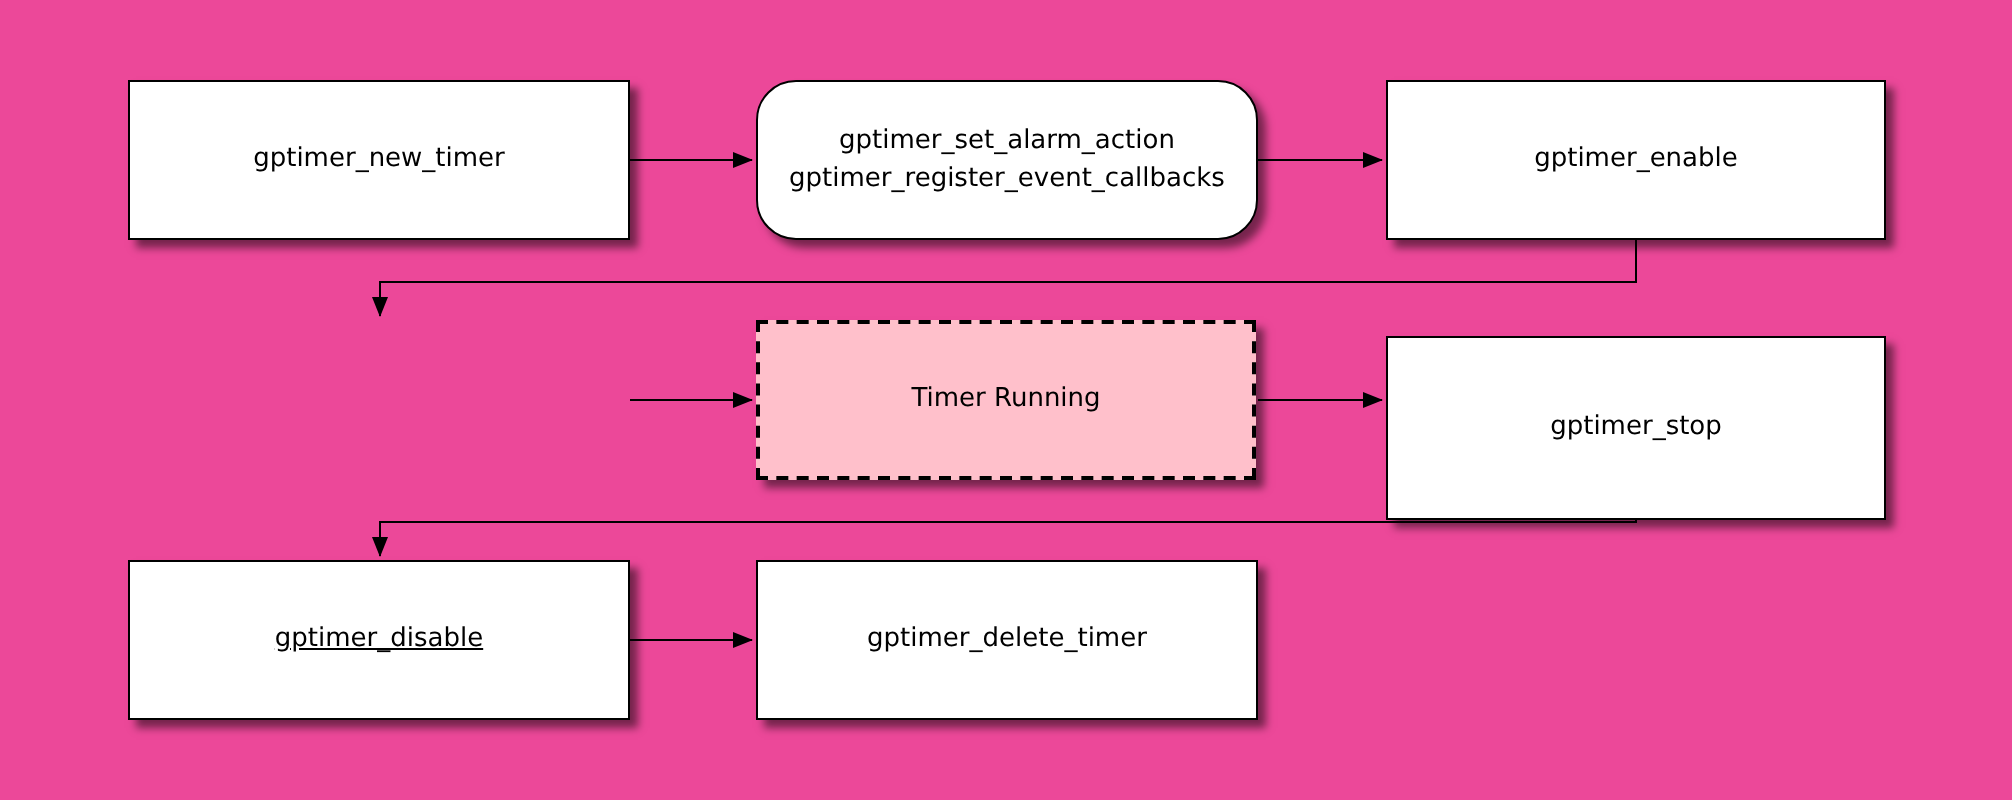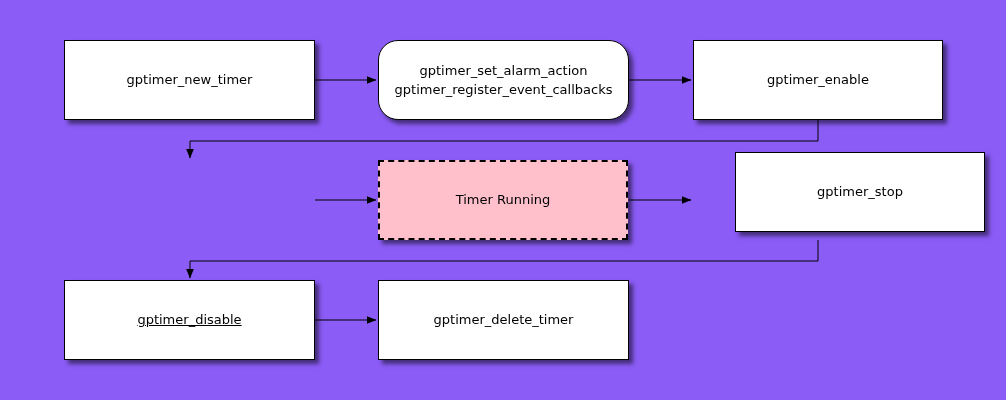--- a/index.html
+++ b/index.html
@@ -4,21 +4,21 @@
 <style>
   html, body {
     margin: 0;
     padding: 0;
     background: #ffffff;
   }
   .canvas {
     position: relative;
     width: 1006px;
     height: 400px;
-    background: #8b5cf6;
+    background: #ec4899;
     font-family: "DejaVu Sans", "Liberation Sans", sans-serif;
     overflow: hidden;
   }
   .connectors {
     position: absolute;
     left: 0;
     top: 0;
     width: 1006px;
     height: 400px;
     pointer-events: none;
@@ -76,21 +76,21 @@
 
   <div class="node" style="left:693px; top:40px; width:250px; height:80px;">
     <span class="node-label">gptimer_enable</span>
   </div>
 
 
   <div class="node highlight" style="left:378px; top:160px; width:250px; height:80px;">
     <span class="node-label">Timer Running</span>
   </div>
 
-  <div class="node" style="left:693px; top:152px; width:250px; height:80px;margin-left:42px;">
+  <div class="node" style="left:693px; top:168px; width:250px; height:92px;">
     <span class="node-label">gptimer_stop</span>
   </div>
 
   <div class="node" style="left:64px; top:280px; width:251px; height:80px;text-decoration:underline;">
     <span class="node-label">gptimer_disable</span>
   </div>
 
   <div class="node" style="left:378px; top:280px; width:251px; height:80px;">
     <span class="node-label">gptimer_delete_timer</span>
   </div>

